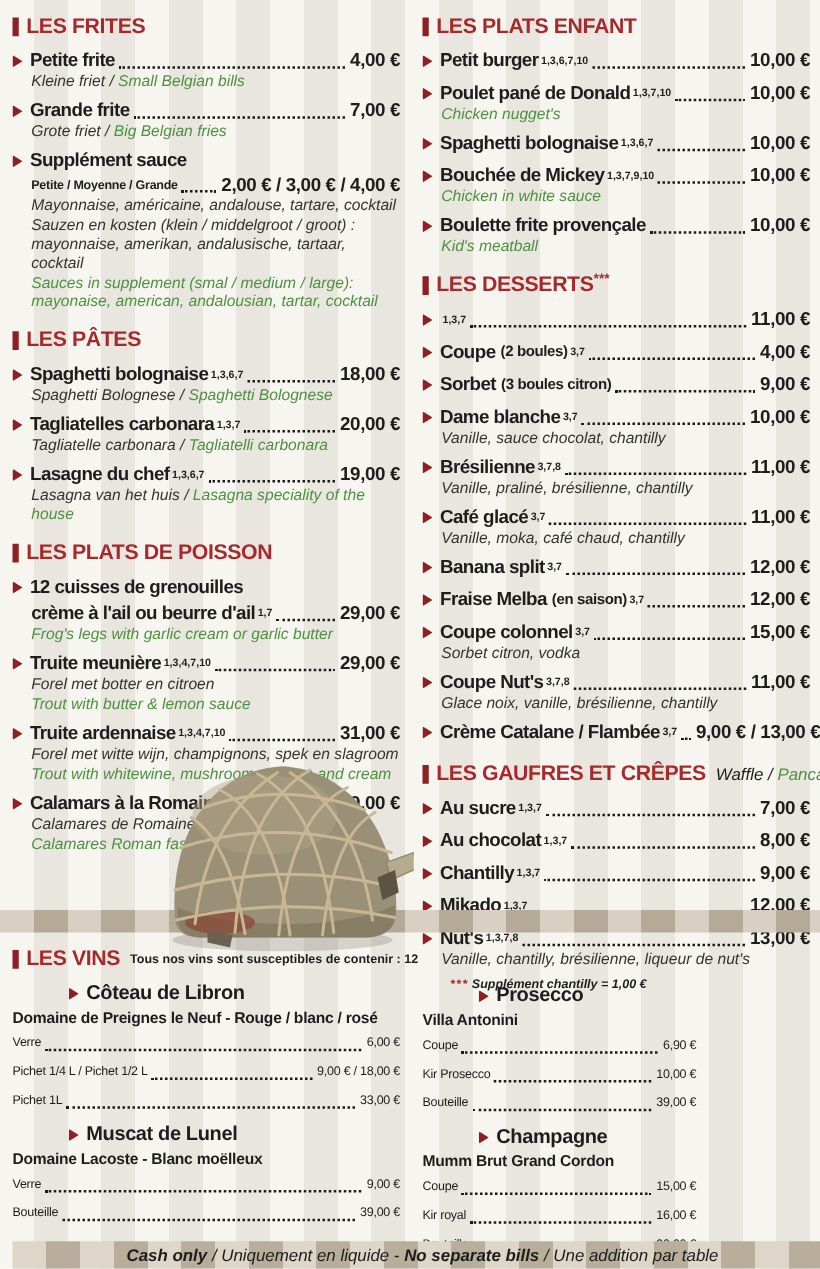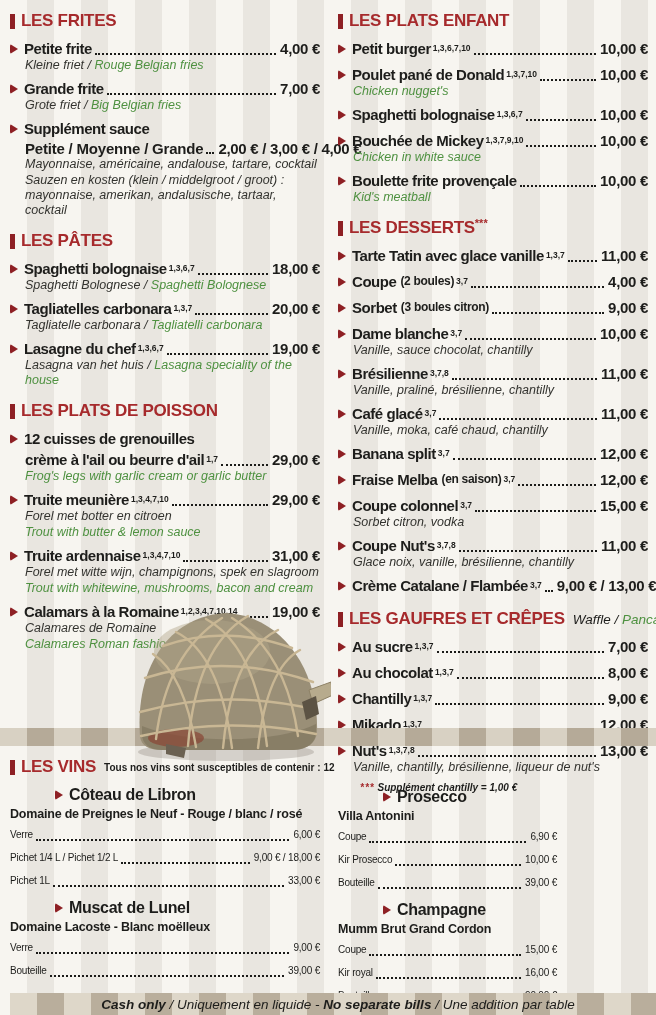--- a/index.html
+++ b/index.html
@@ -33,21 +33,21 @@
   .iline2{padding-left:15px;}
   .bullet{width:0;height:0;border-left:8px solid #8e2024;border-top:5px solid transparent;
     border-bottom:5px solid transparent;border-radius:2px;margin-right:6px;flex:none;align-self:center;}
   .nm{font-weight:bold;font-size:15px;letter-spacing:-0.45px;white-space:nowrap;}
   .inote{font-weight:bold;font-size:12px;letter-spacing:-0.3px;margin-left:4px;white-space:nowrap;}
   .sup{font-weight:bold;font-size:8.5px;letter-spacing:0;margin-left:2px;white-space:nowrap;}
   .dots{flex:1 1 auto;min-width:8px;border-bottom:2px dotted #1b1b19;
     align-self:flex-end;margin:0 4px 4px 3px;}
   .price{font-weight:bold;font-size:15px;letter-spacing:-0.3px;white-space:nowrap;}
   .sizeline{padding-left:15px;line-height:19px;}
-  .szlabel{font-weight:bold;font-size:15px;letter-spacing:-0.2px;white-space:nowrap;}
+  .szlabel{font-weight:bold;font-size:10px;letter-spacing:-0.2px;white-space:nowrap;}
   .sub{font-style:italic;font-size:12.5px;line-height:15px;padding-left:15px;
     color:#33332f;margin:-1px 0 2px;}
   .green{color:#4e9140;}
 
   .group{margin:0 0 6px;}
   .gline{line-height:22px;padding-left:45px;}
   .gnm{font-size:16px;letter-spacing:-0.3px;}
   .domaine{font-weight:bold;font-size:12.5px;letter-spacing:-0.2px;line-height:15px;margin:1px 0 3px;}
   .wrow{display:flex;align-items:baseline;font-size:10px;line-height:20px;margin:3px 0;letter-spacing:-0.2px;}
   .wlabel,.wprice{white-space:nowrap;}
@@ -68,21 +68,21 @@
           <span class="hbar"></span>
           <span class="htext">LES FRITES</span>
         </div>
         <div class="item">
           <div class="iline">
             <span class="bullet"></span>
             <span class="nm">Petite frite</span>
             <span class="dots"></span>
             <span class="price">4,00 €</span>
           </div>
-          <div class="sub"><span>Kleine friet / </span><span class="green">Rouge Belgian fries</span></div>
+          <div class="sub"><span>Kleine friet / </span><span class="green">Small Belgian bills</span></div>
         </div>
         <div class="item">
           <div class="iline">
             <span class="bullet"></span>
             <span class="nm">Grande frite</span>
             <span class="dots"></span>
             <span class="price">7,00 €</span>
           </div>
           <div class="sub"><span>Grote friet / </span><span class="green">Big Belgian fries</span></div>
         </div>
@@ -91,20 +91,21 @@
             <span class="bullet"></span>
             <span class="nm">Supplément sauce</span>
           </div>
           <div class="iline sizeline">
             <span class="szlabel">Petite / Moyenne / Grande</span>
             <span class="dots"></span>
             <span class="price">2,00 € / 3,00 € / 4,00 €</span>
           </div>
           <div class="sub"><span>Mayonnaise, américaine, andalouse, tartare, cocktail</span></div>
           <div class="sub"><span>Sauzen en kosten (klein / middelgroot / groot) : mayonnaise, amerikan, andalusische, tartaar, cocktail</span></div>
+          <div class="sub"><span class="green">Sauces in supplement (smal / medium / large): mayonaise, american, andalousian, tartar, cocktail</span></div>
         </div>
       </section>
       <section class="sec">
         <div class="sec-header">
           <span class="hbar"></span>
           <span class="htext">LES PÂTES</span>
         </div>
         <div class="item">
           <div class="iline">
             <span class="bullet"></span>
@@ -245,21 +246,20 @@
       </section>
       <section class="sec">
         <div class="sec-header">
           <span class="hbar"></span>
           <span class="htext">LES DESSERTS</span>
           <span class="hstars">***</span>
         </div>
         <div class="item">
           <div class="iline">
             <span class="bullet"></span>
-            <span class="nm">Tarte Tatin avec glace vanille</span>
             <span class="sup">1,3,7</span>
             <span class="dots"></span>
             <span class="price">11,00 €</span>
           </div>
         </div>
         <div class="item">
           <div class="iline">
             <span class="bullet"></span>
             <span class="nm">Coupe</span>
             <span class="inote">(2 boules)</span>

